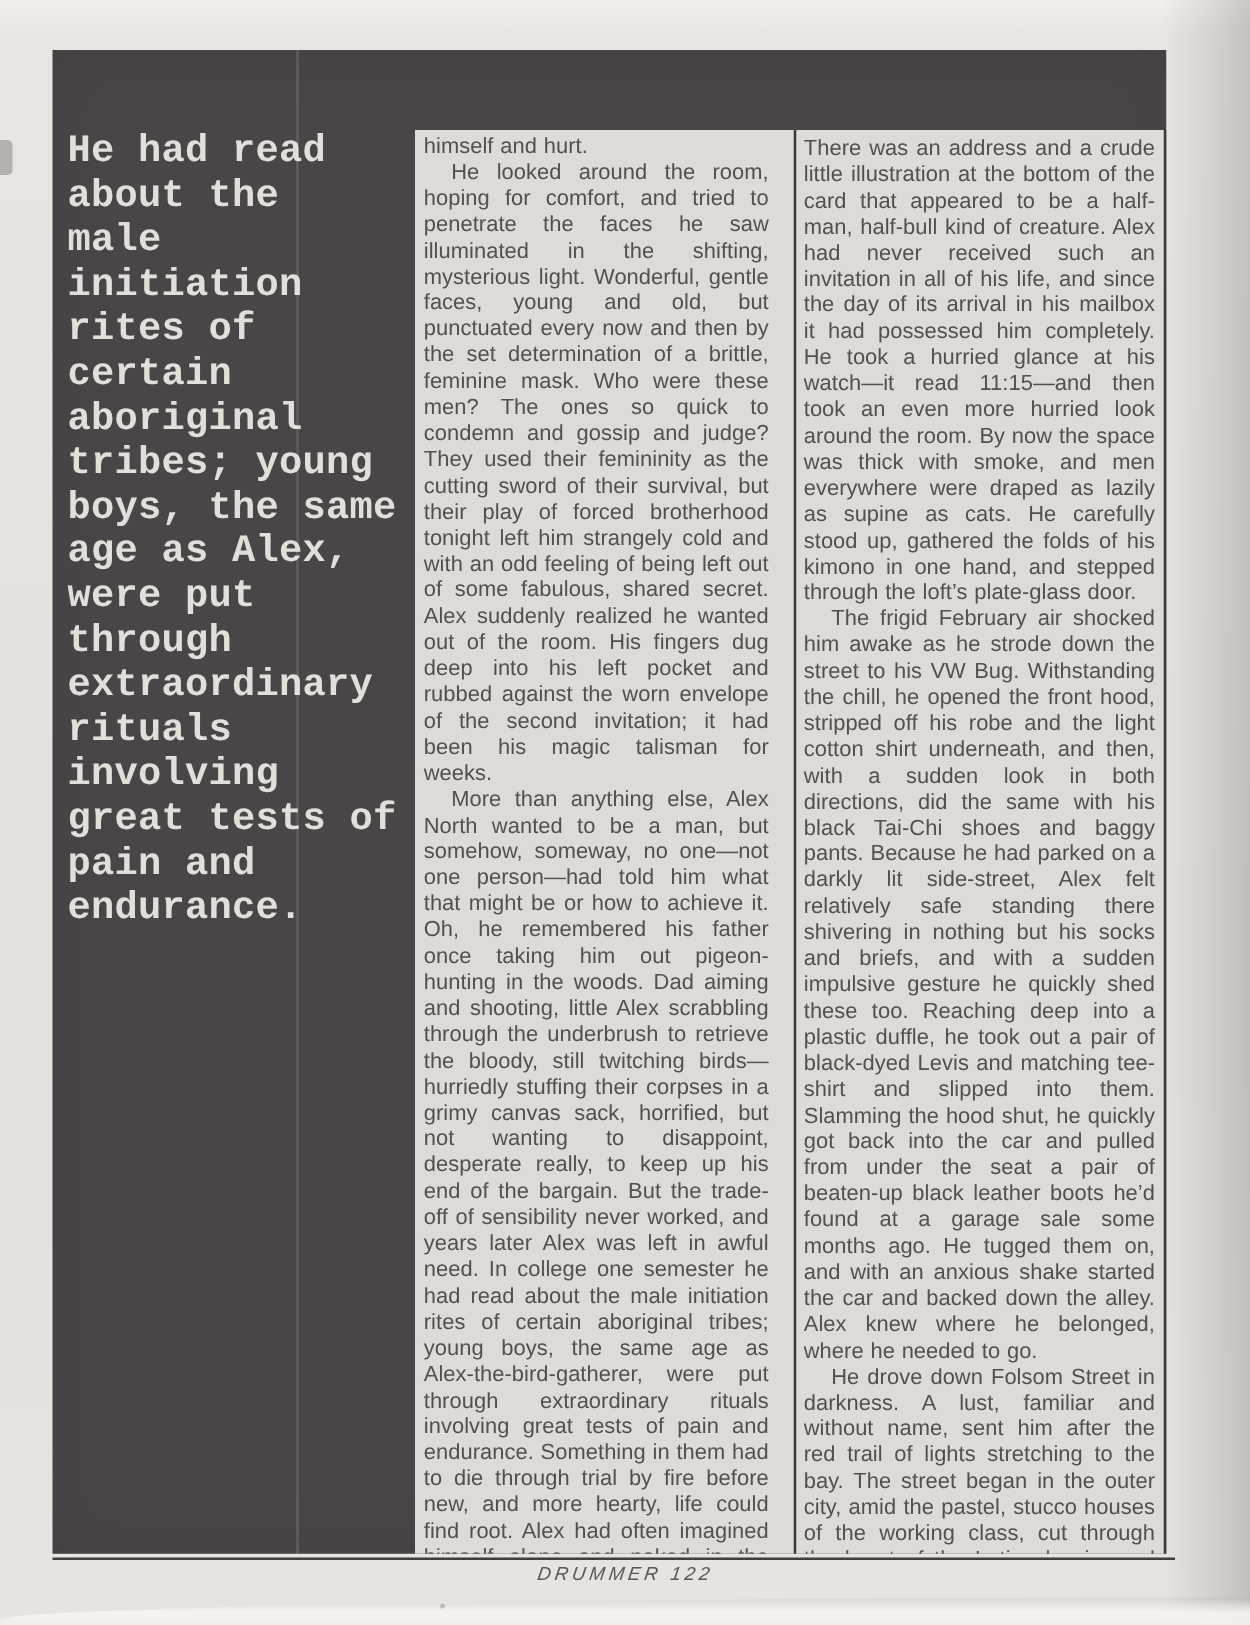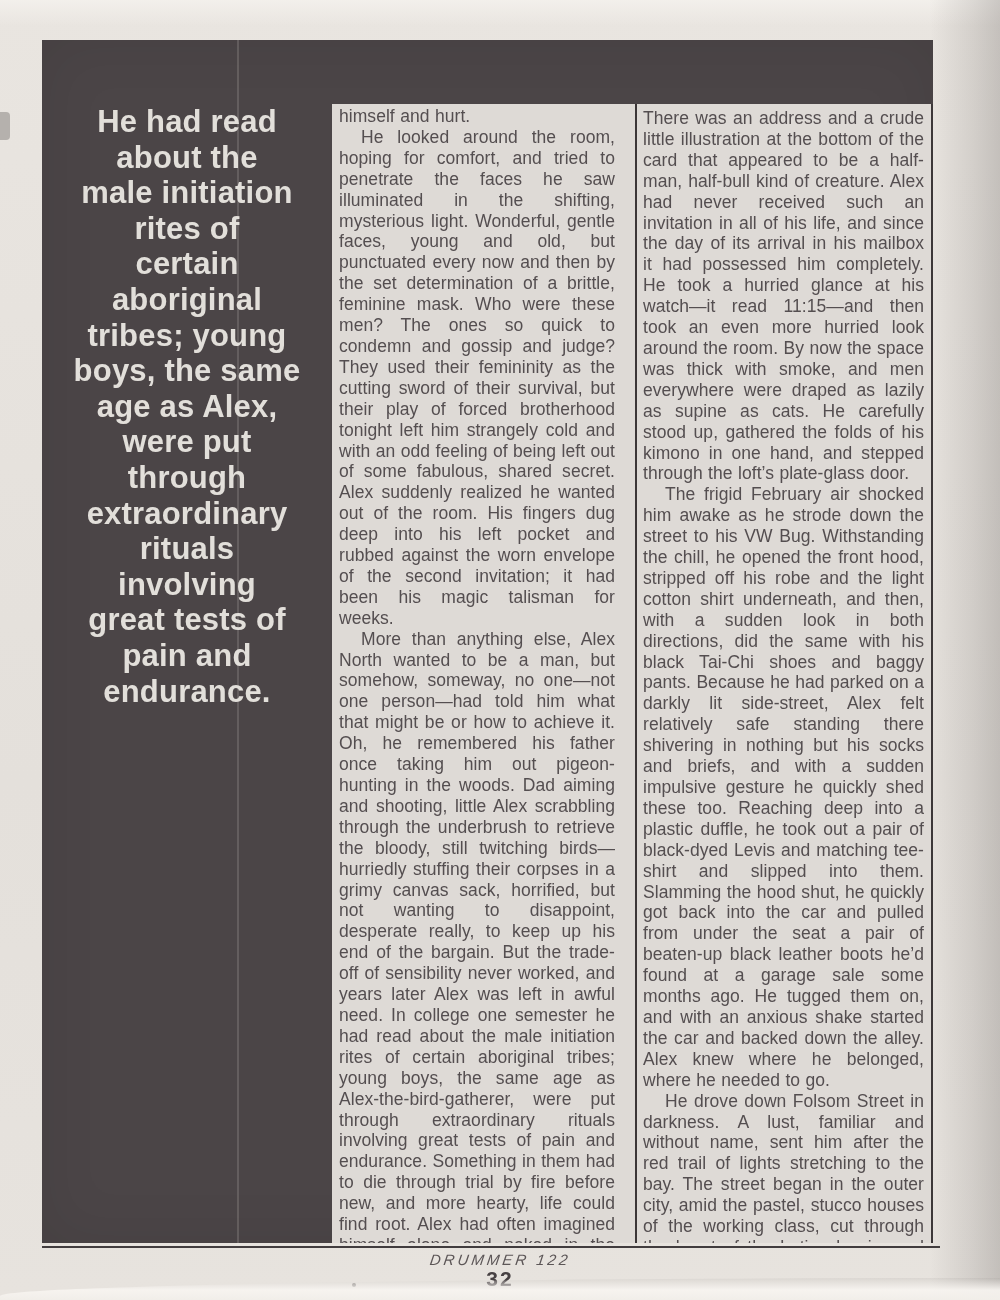--- a/index.html
+++ b/index.html
@@ -25,24 +25,25 @@
     position:absolute;left:237px;top:40px;width:2px;height:1203px;
     background:rgba(235,230,225,0.16);
   }
   
   .quote-panel{
     position:absolute;left:42px;top:40px;width:290px;height:1203px;
     box-sizing:border-box;padding:64px 12px 0 12px;
   }
   .pull-quote{
     white-space:pre-line;
-    text-align:center;
+    text-align:left;
     color:#e2dfda;
     font-size:31px;line-height:35.6px;font-weight:bold;
     letter-spacing:0.2px;
+    font-family:Liberation Mono, monospace;
   }
   
   .text-region{
     position:absolute;left:332px;top:104px;width:601px;height:1139px;
     background:#dedad6;
     box-sizing:border-box;
     border-right:2px solid #3c3738;
     display:flex;
   }
   .col{
@@ -147,21 +148,20 @@
       <p class="indent">He drove down Folsom Street in darkness. A lust, familiar and without name, sent him after the red trail of lights stretching to the bay. The street began in the outer city, amid the pastel, stucco houses of the working class, cut through the heart of the Latino barrio, and ended among the weedy lots of San Francisco’s once thriving waterfront. It was this final section of the street that fascinated Alex the most—as it had the erotic imagination of a generation of men. As Alex continued his cruise down the last 20 blocks he passed beneath the steel pilings of the city’s major</p>
     </div>
   </div>
 
   <div class="fold-line"></div>
 
   <div class="footer-rule"></div>
 
   <div class="footer">
     <div class="magazine-title">DRUMMER 122</div>
-    <div class="page-number">32</div>
   </div>
 
   <div class="corner-mark"></div>
   <div class="speck"></div>
   <div class="edge-shadow-top"></div>
   <div class="edge-shadow-right"></div>
   <div class="page-curl"></div>
 
 </div>
 

